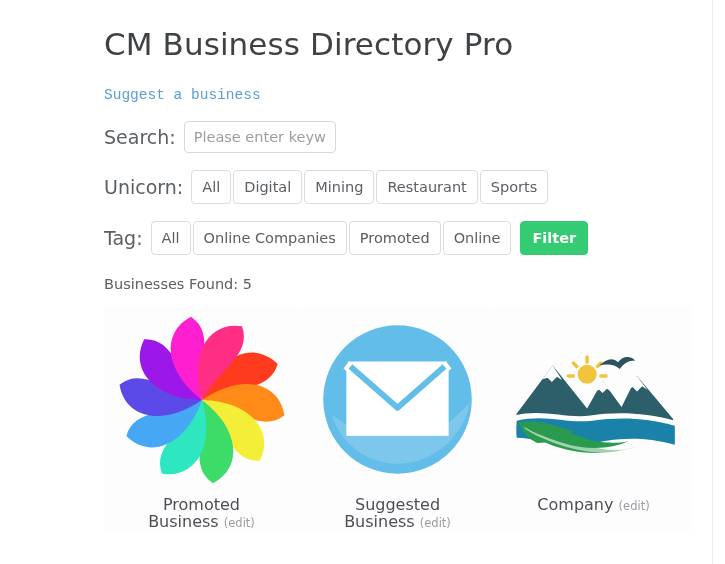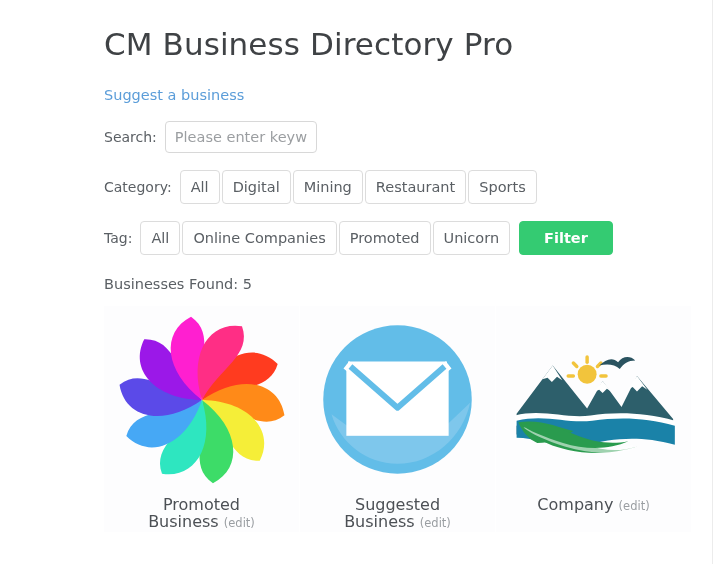--- a/index.html
+++ b/index.html
@@ -52,29 +52,30 @@
   }
 
   .suggest-link {
     display: inline-block;
     margin-top: 22px;
     font-size: 14.5px;
     line-height: 18px;
     color: #5b9dd9;
     text-decoration: none;
     cursor: pointer;
+    font-family: Liberation Mono, monospace;
   }
 
   .filter-row {
     display: flex;
     align-items: center;
     margin-top: 17px;
   }
   .row-label {
-    font-size: 14px;
+    font-size: 19px;
     line-height: 18px;
     color: #5a5f64;
     margin-right: 8px;
     white-space: nowrap;
   }
 
   .search-input {
     width: 152px;
     height: 32px;
     box-sizing: border-box;
@@ -108,21 +109,21 @@
     cursor: pointer;
     user-select: none;
   }
 
   .chip.filter-action {
     background: #34cb72;
     border-color: #34cb72;
     color: #ffffff;
     font-weight: bold;
     margin-left: 7px;
-    padding: 0 24px;
+    padding: 0 11px;
   }
 
   .found-text {
     margin-top: 20px;
     font-size: 14.5px;
     line-height: 18px;
     color: #5a5f64;
   }
 
   .cards {
@@ -174,35 +175,35 @@
     <a class="suggest-link">Suggest a business</a>
 
     
     <div class="filter-row">
       <span class="row-label">Search:</span>
       <input class="search-input" type="text" placeholder="Please enter keywords" style="">
     </div>
 
     
     <div class="filter-row">
-      <span class="row-label">Category:</span>
+      <span class="row-label">Unicorn:</span>
       <span class="chip">All</span>
       <span class="chip">Digital</span>
       <span class="chip">Mining</span>
       <span class="chip">Restaurant</span>
       <span class="chip">Sports</span>
     </div>
 
     
     <div class="filter-row">
       <span class="row-label">Tag:</span>
       <span class="chip">All</span>
       <span class="chip">Online Companies</span>
       <span class="chip">Promoted</span>
-      <span class="chip">Unicorn</span>
+      <span class="chip">Online</span>
       <span class="chip filter-action">Filter</span>
     </div>
 
     <div class="found-text">Businesses Found: 5</div>
 
     <div class="cards">
 
       <div class="card">
         <div class="card-thumb">
           <svg width="172" height="172" viewBox="0 0 200 200">

